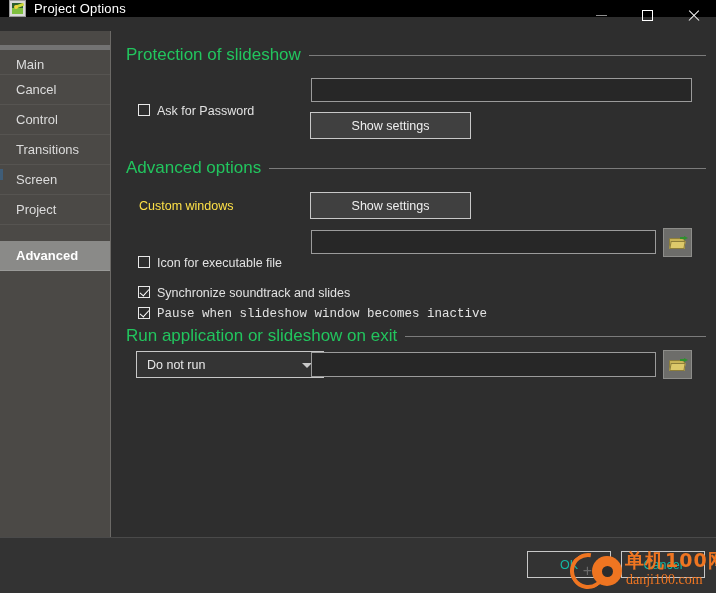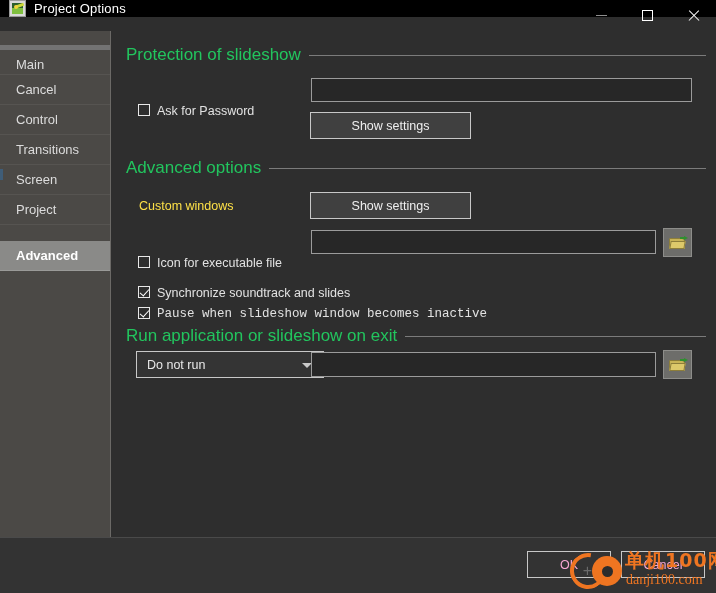--- a/index.html
+++ b/index.html
@@ -271,21 +271,21 @@
     border-top: 1px solid #4a4a4a;
     box-sizing: border-box;
   }
   .bbtn {
     position: absolute;
     top: 13px;
     height: 27px;
     background: #333333;
     border: 1px solid #c8c8c8;
     box-sizing: border-box;
-    color: #f9a8d4;
+    color: #14b8a6;
     font-size: 12.5px;
     display: flex;
     align-items: center;
     justify-content: center;
   }
   #ok-button { left: 527px; width: 84px; }
   #cancel-button { left: 621px; width: 84px; }
 
   
   .watermark {

